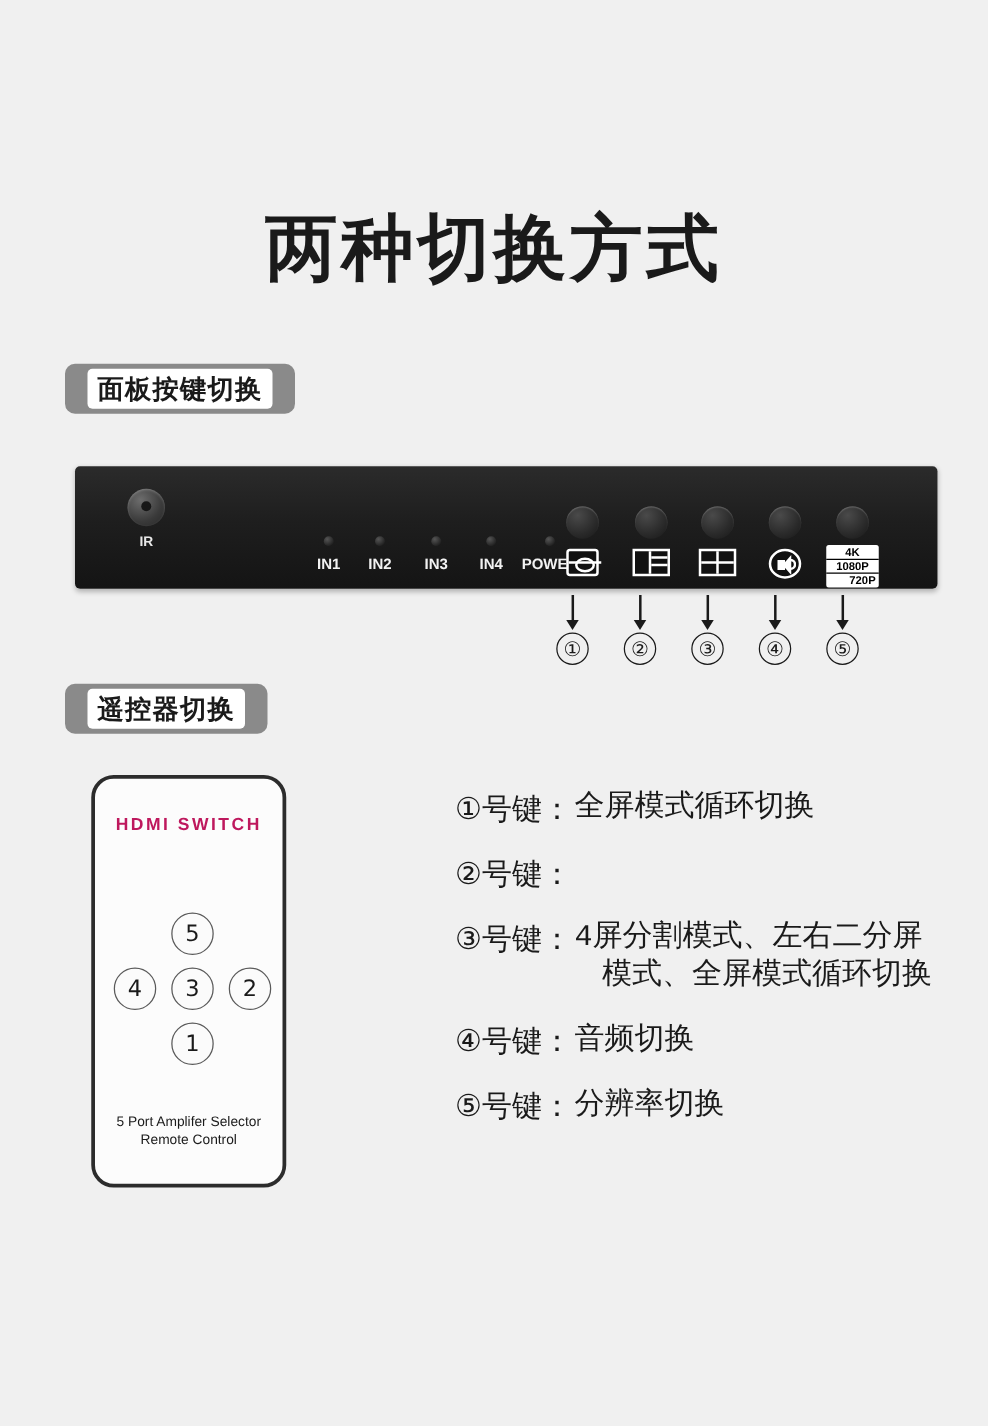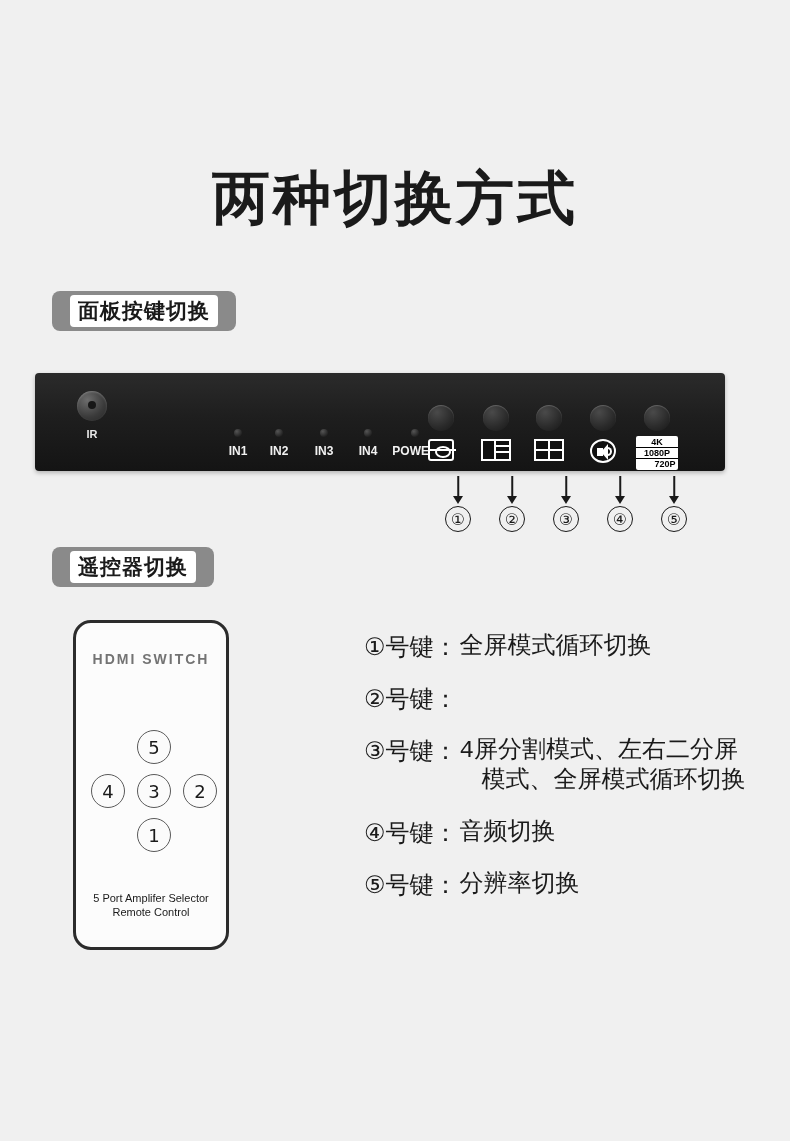--- a/index.html
+++ b/index.html
@@ -48,21 +48,21 @@
     color: #1a1a1a;
     letter-spacing: 1px;
     font-family: "DejaVu Sans", "Liberation Sans", sans-serif;
   }
   #pill-panel { top: 291px; left: 52px; }
   #pill-remote { top: 547px; left: 52px; }
 
   
   .device {
     position: absolute;
-    top: 373px; left: 35px;
+    top: 373px; left: 60px;
     width: 690px; height: 98px;
     background: linear-gradient(180deg,#2b2b2b 0%, #1e1e1e 45%, #141414 100%);
     border-radius: 4px;
     box-shadow: 0 2px 4px rgba(0,0,0,.25);
   }
   .ir-knob {
     position: absolute;
     left: 42px; top: 18px;
     width: 30px; height: 30px;
     border-radius: 50%;
@@ -266,21 +266,21 @@
     border: 3px solid #2c2c2c;
     border-radius: 18px;
   }
   .remote-title {
     position: absolute;
     top: 28px; left: 0; width: 100%;
     text-align: center;
     font-size: 14px;
     font-weight: bold;
     letter-spacing: 2px;
-    color: #737373;
+    color: #be185d;
   }
   .rbtn {
     position: absolute;
     width: 34px; height: 34px;
     border-radius: 50%;
     border: 1.5px solid #5a5a5a;
     background: #fbfbfb;
     color: #1a1a1a;
     font-size: 18px;
     display: flex;

